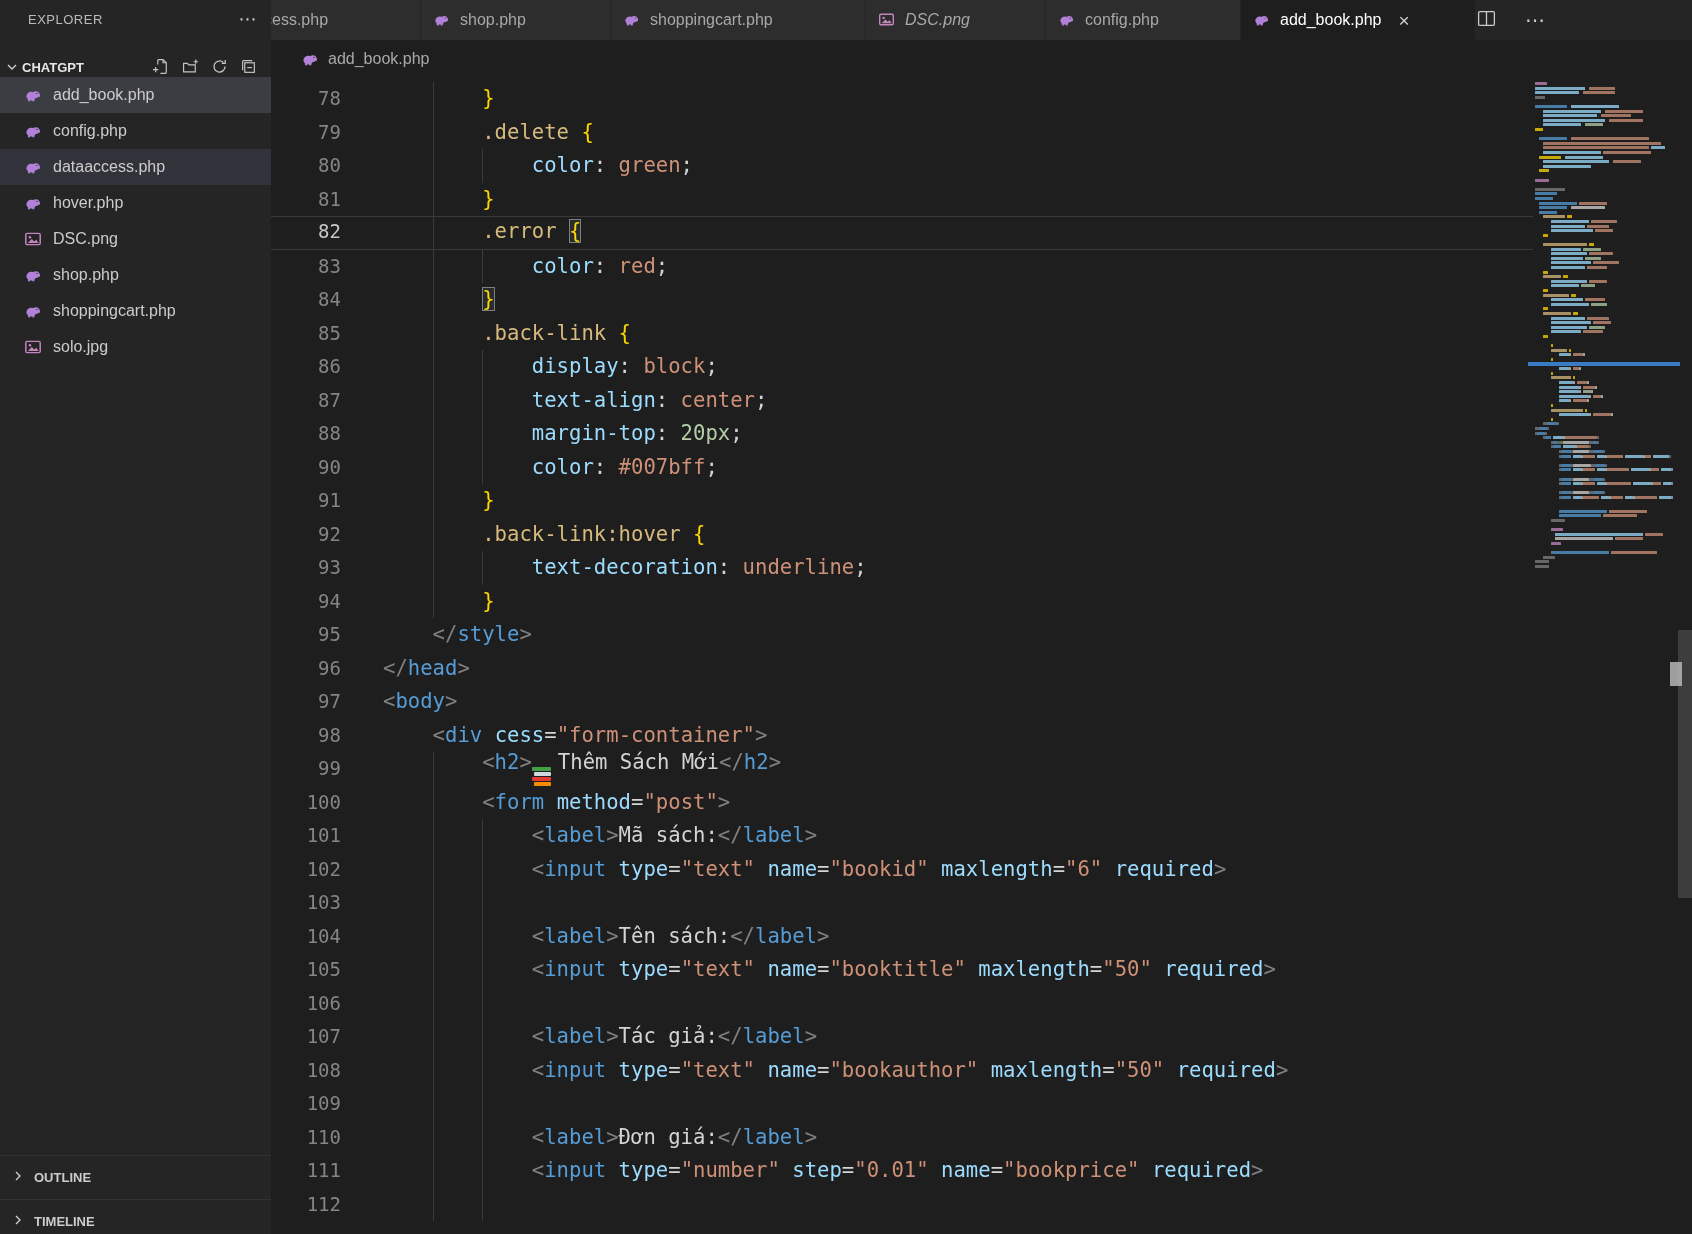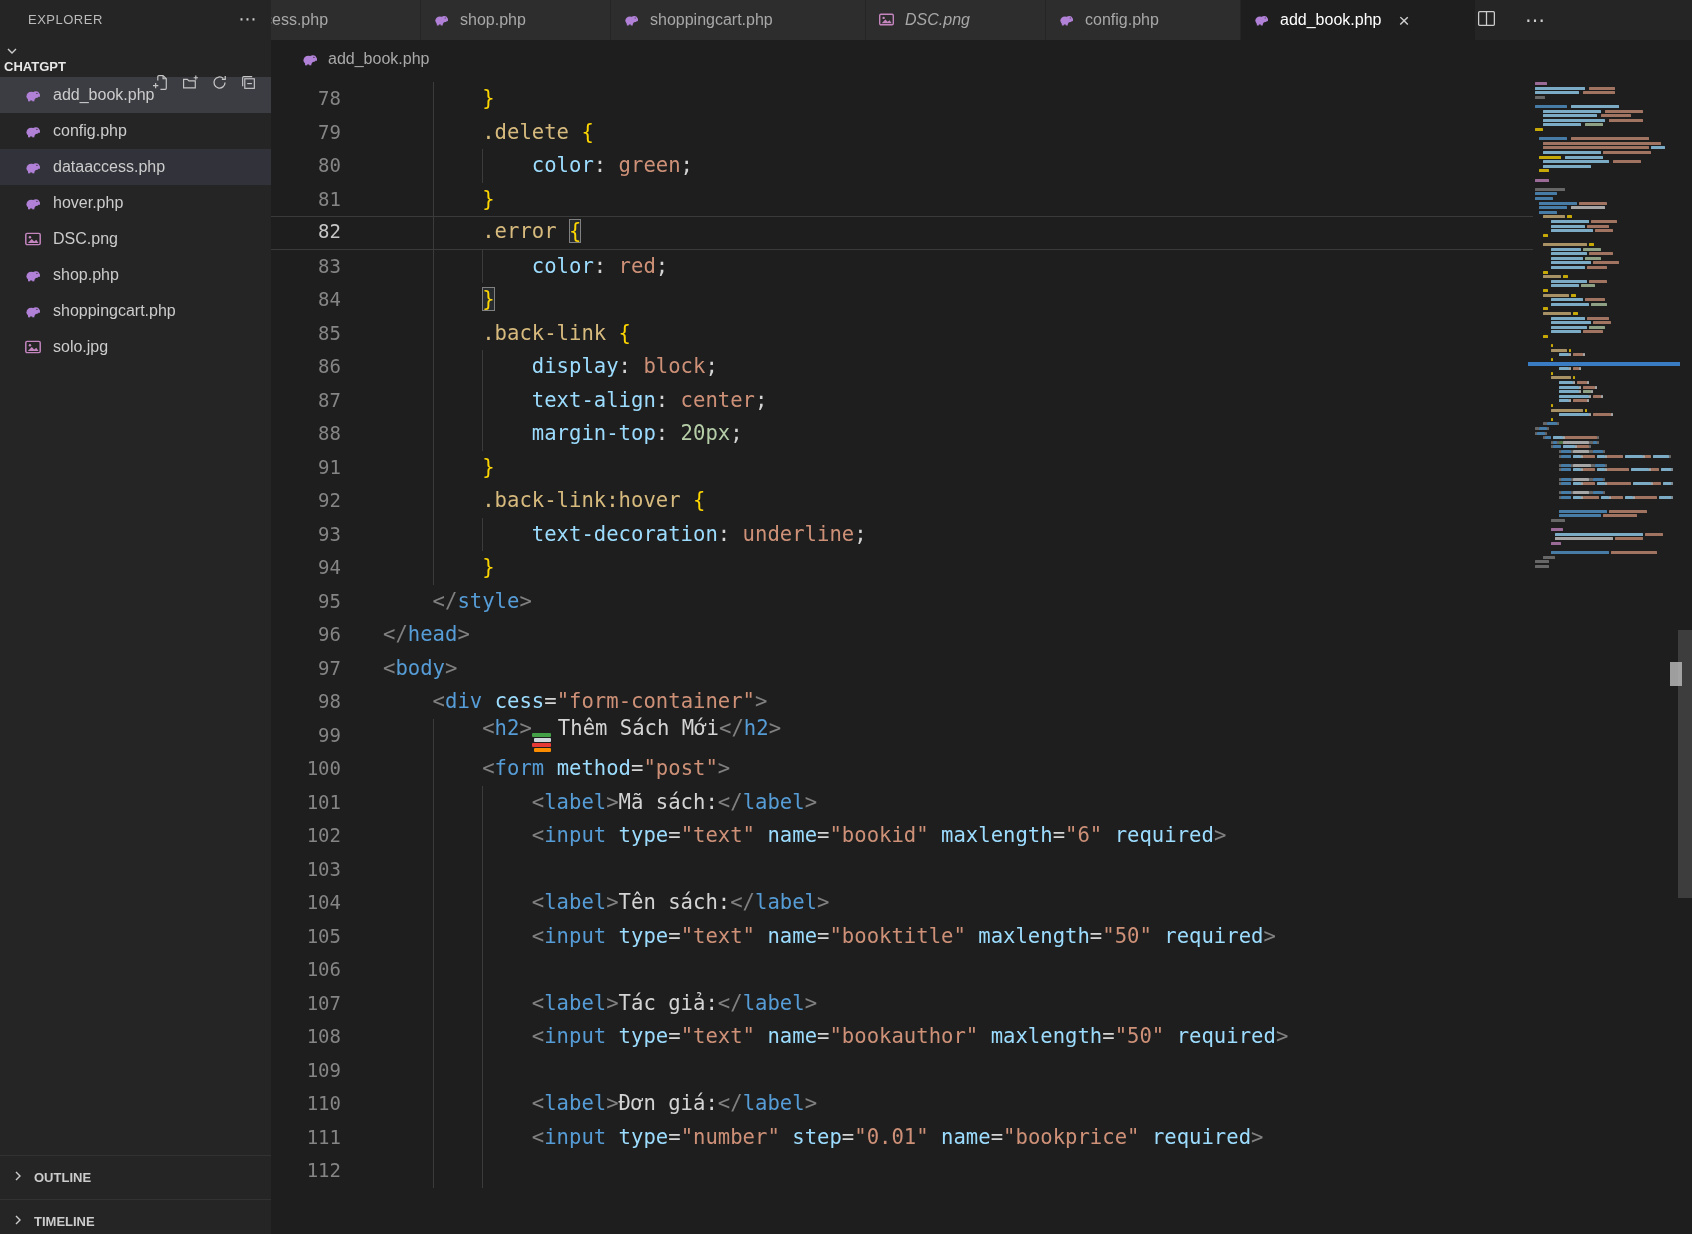--- a/index.html
+++ b/index.html
@@ -6,22 +6,22 @@
   body { width:1692px; height:1234px; overflow:hidden;
          font-family:"Liberation Sans", sans-serif; -webkit-font-smoothing:antialiased; }
   .app { position:relative; width:1692px; height:1234px; background:#1e1e1e; }
 
   
   .sidebar { position:absolute; left:0; top:0; width:271px; height:1234px;
              background:#252526; overflow:hidden; }
   .sb-title { height:38px; display:flex; align-items:center;
               padding:0 14px 0 28px; color:#bbbbbb; font-size:13px; letter-spacing:.5px; }
   .sb-title-dots { margin-left:auto; color:#cccccc; font-size:18px; cursor:pointer; line-height:1; }
-  .section-header { height:32px; margin-top:5px; display:flex; align-items:flex-start;
-                    color:#e7e7e7; font-weight:bold; font-size:13px; padding:0 8px 0 4px;flex-direction:column; }
+  .section-header { height:32px; margin-top:5px; display:flex; align-items:flex-end;
+                    color:#e7e7e7; font-weight:bold; font-size:13px; padding:0 8px 0 4px; }
   .section-header .chev { width:16px; height:16px; margin-right:2px; flex:none; }
   .sec-actions { margin-left:auto; display:flex; gap:12px; align-items:center; padding-right:6px; }
   .sec-actions svg { display:block; cursor:pointer; }
   .file-list { margin-top:2px; }
   .file-row { height:36px; display:flex; align-items:center; padding-left:24px; gap:11px;
               color:#cccccc; font-size:16px; cursor:pointer; }
   .file-row.selected { background:#3c3d43; }
   .file-row.hovered  { background:#32333a; }
   .file-icon { width:18px; height:18px; flex:none; }
   .panels { position:absolute; left:0; right:0; top:1155px; }
@@ -314,20 +314,21 @@
           <div class="code-row"><span class="guide" style="left: 161.6px;"></span><span class="gutter">79</span><span class="code-text"><span class="tk-plain">        </span><span class="tk-sel">.delete</span><span class="tk-plain"> </span><span class="tk-brace">{</span></span></div>
           <div class="code-row"><span class="guide" style="left: 161.6px;"></span><span class="guide" style="left: 211.2px;"></span><span class="gutter">80</span><span class="code-text"><span class="tk-plain">            </span><span class="tk-prop">color</span><span class="tk-plain">: </span><span class="tk-val">green</span><span class="tk-plain">;</span></span></div>
           <div class="code-row"><span class="guide" style="left: 161.6px;"></span><span class="gutter">81</span><span class="code-text"><span class="tk-brace">        }</span></span></div>
           <div class="code-row row-current"><span class="guide" style="left: 161.6px;"></span><span class="gutter">82</span><span class="code-text"><span class="tk-plain">        </span><span class="tk-sel">.error</span><span class="tk-plain"> </span><span class="tk-brace tk-box">{</span></span></div>
           <div class="code-row"><span class="guide" style="left: 161.6px;"></span><span class="guide" style="left: 211.2px;"></span><span class="gutter">83</span><span class="code-text"><span class="tk-plain">            </span><span class="tk-prop">color</span><span class="tk-plain">: </span><span class="tk-val">red</span><span class="tk-plain">;</span></span></div>
           <div class="code-row"><span class="guide" style="left: 161.6px;"></span><span class="gutter">84</span><span class="code-text"><span class="tk-plain">        </span><span class="tk-brace tk-box">}</span></span></div>
           <div class="code-row"><span class="guide" style="left: 161.6px;"></span><span class="gutter">85</span><span class="code-text"><span class="tk-plain">        </span><span class="tk-sel">.back-link</span><span class="tk-plain"> </span><span class="tk-brace">{</span></span></div>
           <div class="code-row"><span class="guide" style="left: 161.6px;"></span><span class="guide" style="left: 211.2px;"></span><span class="gutter">86</span><span class="code-text"><span class="tk-plain">            </span><span class="tk-prop">display</span><span class="tk-plain">: </span><span class="tk-val">block</span><span class="tk-plain">;</span></span></div>
           <div class="code-row"><span class="guide" style="left: 161.6px;"></span><span class="guide" style="left: 211.2px;"></span><span class="gutter">87</span><span class="code-text"><span class="tk-plain">            </span><span class="tk-prop">text-align</span><span class="tk-plain">: </span><span class="tk-val">center</span><span class="tk-plain">;</span></span></div>
           <div class="code-row"><span class="guide" style="left: 161.6px;"></span><span class="guide" style="left: 211.2px;"></span><span class="gutter">88</span><span class="code-text"><span class="tk-plain">            </span><span class="tk-prop">margin-top</span><span class="tk-plain">: </span><span class="tk-num">20px</span><span class="tk-plain">;</span></span></div>
+          <div class="code-row"><span class="guide" style="left: 161.6px;"></span><span class="guide" style="left: 211.2px;"></span><span class="gutter">90</span><span class="code-text"><span class="tk-plain">            </span><span class="tk-prop">color</span><span class="tk-plain">: </span><span class="tk-val">#007bff</span><span class="tk-plain">;</span></span></div>
           <div class="code-row"><span class="guide" style="left: 161.6px;"></span><span class="gutter">91</span><span class="code-text"><span class="tk-brace">        }</span></span></div>
           <div class="code-row"><span class="guide" style="left: 161.6px;"></span><span class="gutter">92</span><span class="code-text"><span class="tk-plain">        </span><span class="tk-sel">.back-link:hover</span><span class="tk-plain"> </span><span class="tk-brace">{</span></span></div>
           <div class="code-row"><span class="guide" style="left: 161.6px;"></span><span class="guide" style="left: 211.2px;"></span><span class="gutter">93</span><span class="code-text"><span class="tk-plain">            </span><span class="tk-prop">text-decoration</span><span class="tk-plain">: </span><span class="tk-val">underline</span><span class="tk-plain">;</span></span></div>
           <div class="code-row"><span class="guide" style="left: 161.6px;"></span><span class="gutter">94</span><span class="code-text"><span class="tk-plain">        </span><span class="tk-brace">}</span></span></div>
           <div class="code-row"><span class="gutter">95</span><span class="code-text"><span class="tk-plain">    </span><span class="tk-punc">&lt;/</span><span class="tk-tag">style</span><span class="tk-punc">&gt;</span></span></div>
           <div class="code-row"><span class="gutter">96</span><span class="code-text"><span class="tk-punc">&lt;/</span><span class="tk-tag">head</span><span class="tk-punc">&gt;</span></span></div>
           <div class="code-row"><span class="gutter">97</span><span class="code-text"><span class="tk-punc">&lt;</span><span class="tk-tag">body</span><span class="tk-punc">&gt;</span></span></div>
           <div class="code-row"><span class="gutter">98</span><span class="code-text"><span class="tk-plain">    </span><span class="tk-punc">&lt;</span><span class="tk-tag">div</span><span class="tk-plain"> </span><span class="tk-attr">cess</span><span class="tk-plain">=</span><span class="tk-str">"form-container"</span><span class="tk-punc">&gt;</span></span></div>
           <div class="code-row"><span class="guide" style="left: 161.6px;"></span><span class="gutter">99</span><span class="code-text"><span class="tk-plain">        </span><span class="tk-punc">&lt;</span><span class="tk-tag">h2</span><span class="tk-punc">&gt;</span><span class="icon-books"><i style="background: rgb(67, 160, 71); width: 19px; margin-left: 0px;"></i><i style="background: rgb(207, 216, 220); width: 17px; margin-left: 2px;"></i><i style="background: rgb(229, 57, 53); width: 19px; margin-left: 0px;"></i><i style="background: rgb(251, 140, 0); width: 17px; margin-left: 2px;"></i></span><span class="tk-plain">Thêm Sách Mới</span><span class="tk-punc">&lt;/</span><span class="tk-tag">h2</span><span class="tk-punc">&gt;</span></span></div>
           <div class="code-row"><span class="guide" style="left: 161.6px;"></span><span class="gutter">100</span><span class="code-text"><span class="tk-plain">        </span><span class="tk-punc">&lt;</span><span class="tk-tag">form</span><span class="tk-plain"> </span><span class="tk-attr">method</span><span class="tk-plain">=</span><span class="tk-str">"post"</span><span class="tk-punc">&gt;</span></span></div>

